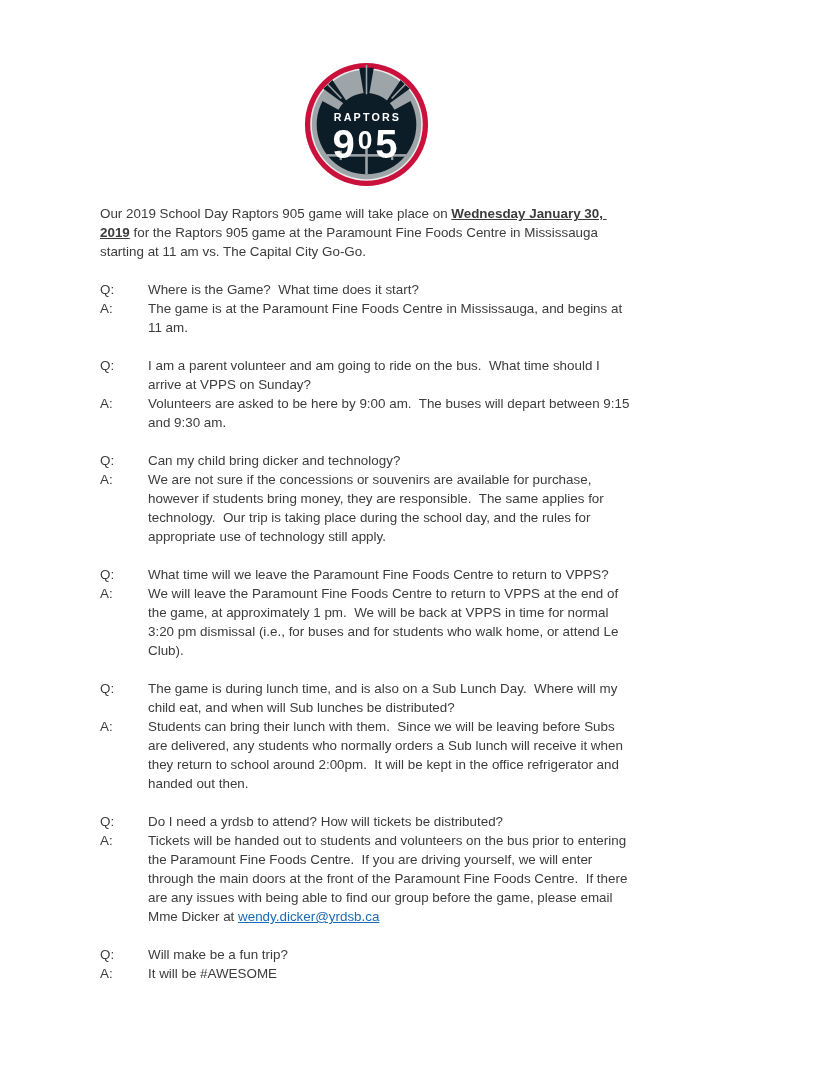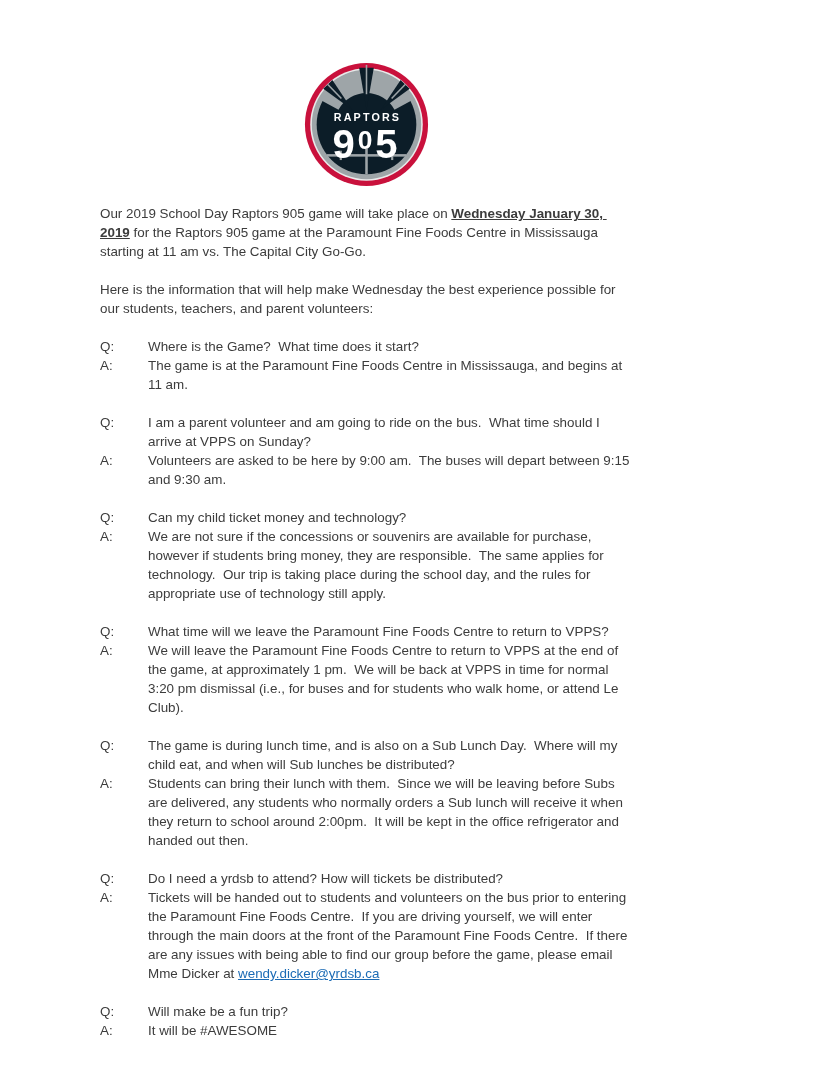--- a/index.html
+++ b/index.html
@@ -61,21 +61,20 @@
 
       <text x="66" y="61" text-anchor="middle" font-family="Liberation Sans, sans-serif" font-size="11" font-weight="bold" letter-spacing="2.2" fill="#FFFFFF">RAPTORS</text>
 
       <text x="65" y="99.5" text-anchor="middle" font-family="Liberation Sans, sans-serif" font-size="41" font-weight="bold" letter-spacing="3" fill="#FFFFFF"><tspan>9</tspan><tspan font-size="27" dy="-9">0</tspan><tspan dy="9">5</tspan></text>
     </svg>
   </div>
 
   <div class="content">
     <p class="para first"><span>Our 2019 School Day Raptors 905 game will take place on </span><span class="date">Wednesday January 30, 2019</span><span> for the Raptors 905 game at the Paramount Fine Foods Centre in Mississauga starting at 11 am vs. The Capital City Go-Go.</span></p>
 
-    <p class="para">Here is the information that will help make Wednesday the best experience possible for our students, teachers, and parent volunteers:</p>
 
     <div id="qa-list">
   <div class="qa-block">
     <div class="qa-row">
       <span class="qa-label">Q:</span>
       <span class="qa-text">Where is the Game?  What time does it start?</span>
     </div>
     <div class="qa-row">
       <span class="qa-label">A:</span>
       <span class="qa-text"><span>The game is at the Paramount Fine Foods Centre in Mississauga, and begins at 11 am.</span></span>
@@ -89,21 +88,21 @@
     </div>
     <div class="qa-row">
       <span class="qa-label">A:</span>
       <span class="qa-text"><span>Volunteers are asked to be here by 9:00 am.  The buses will depart between 9:15 and 9:30 am.</span></span>
     </div>
   </div>
 
   <div class="qa-block">
     <div class="qa-row">
       <span class="qa-label">Q:</span>
-      <span class="qa-text">Can my child ticket money and technology?</span>
+      <span class="qa-text">Can my child bring dicker and technology?</span>
     </div>
     <div class="qa-row">
       <span class="qa-label">A:</span>
       <span class="qa-text"><span>We are not sure if the concessions or souvenirs are available for purchase, however if students bring money, they are responsible.  The same applies for technology.  Our trip is taking place during the school day, and the rules for appropriate use of technology still apply.</span></span>
     </div>
   </div>
 
   <div class="qa-block">
     <div class="qa-row">
       <span class="qa-label">Q:</span>

